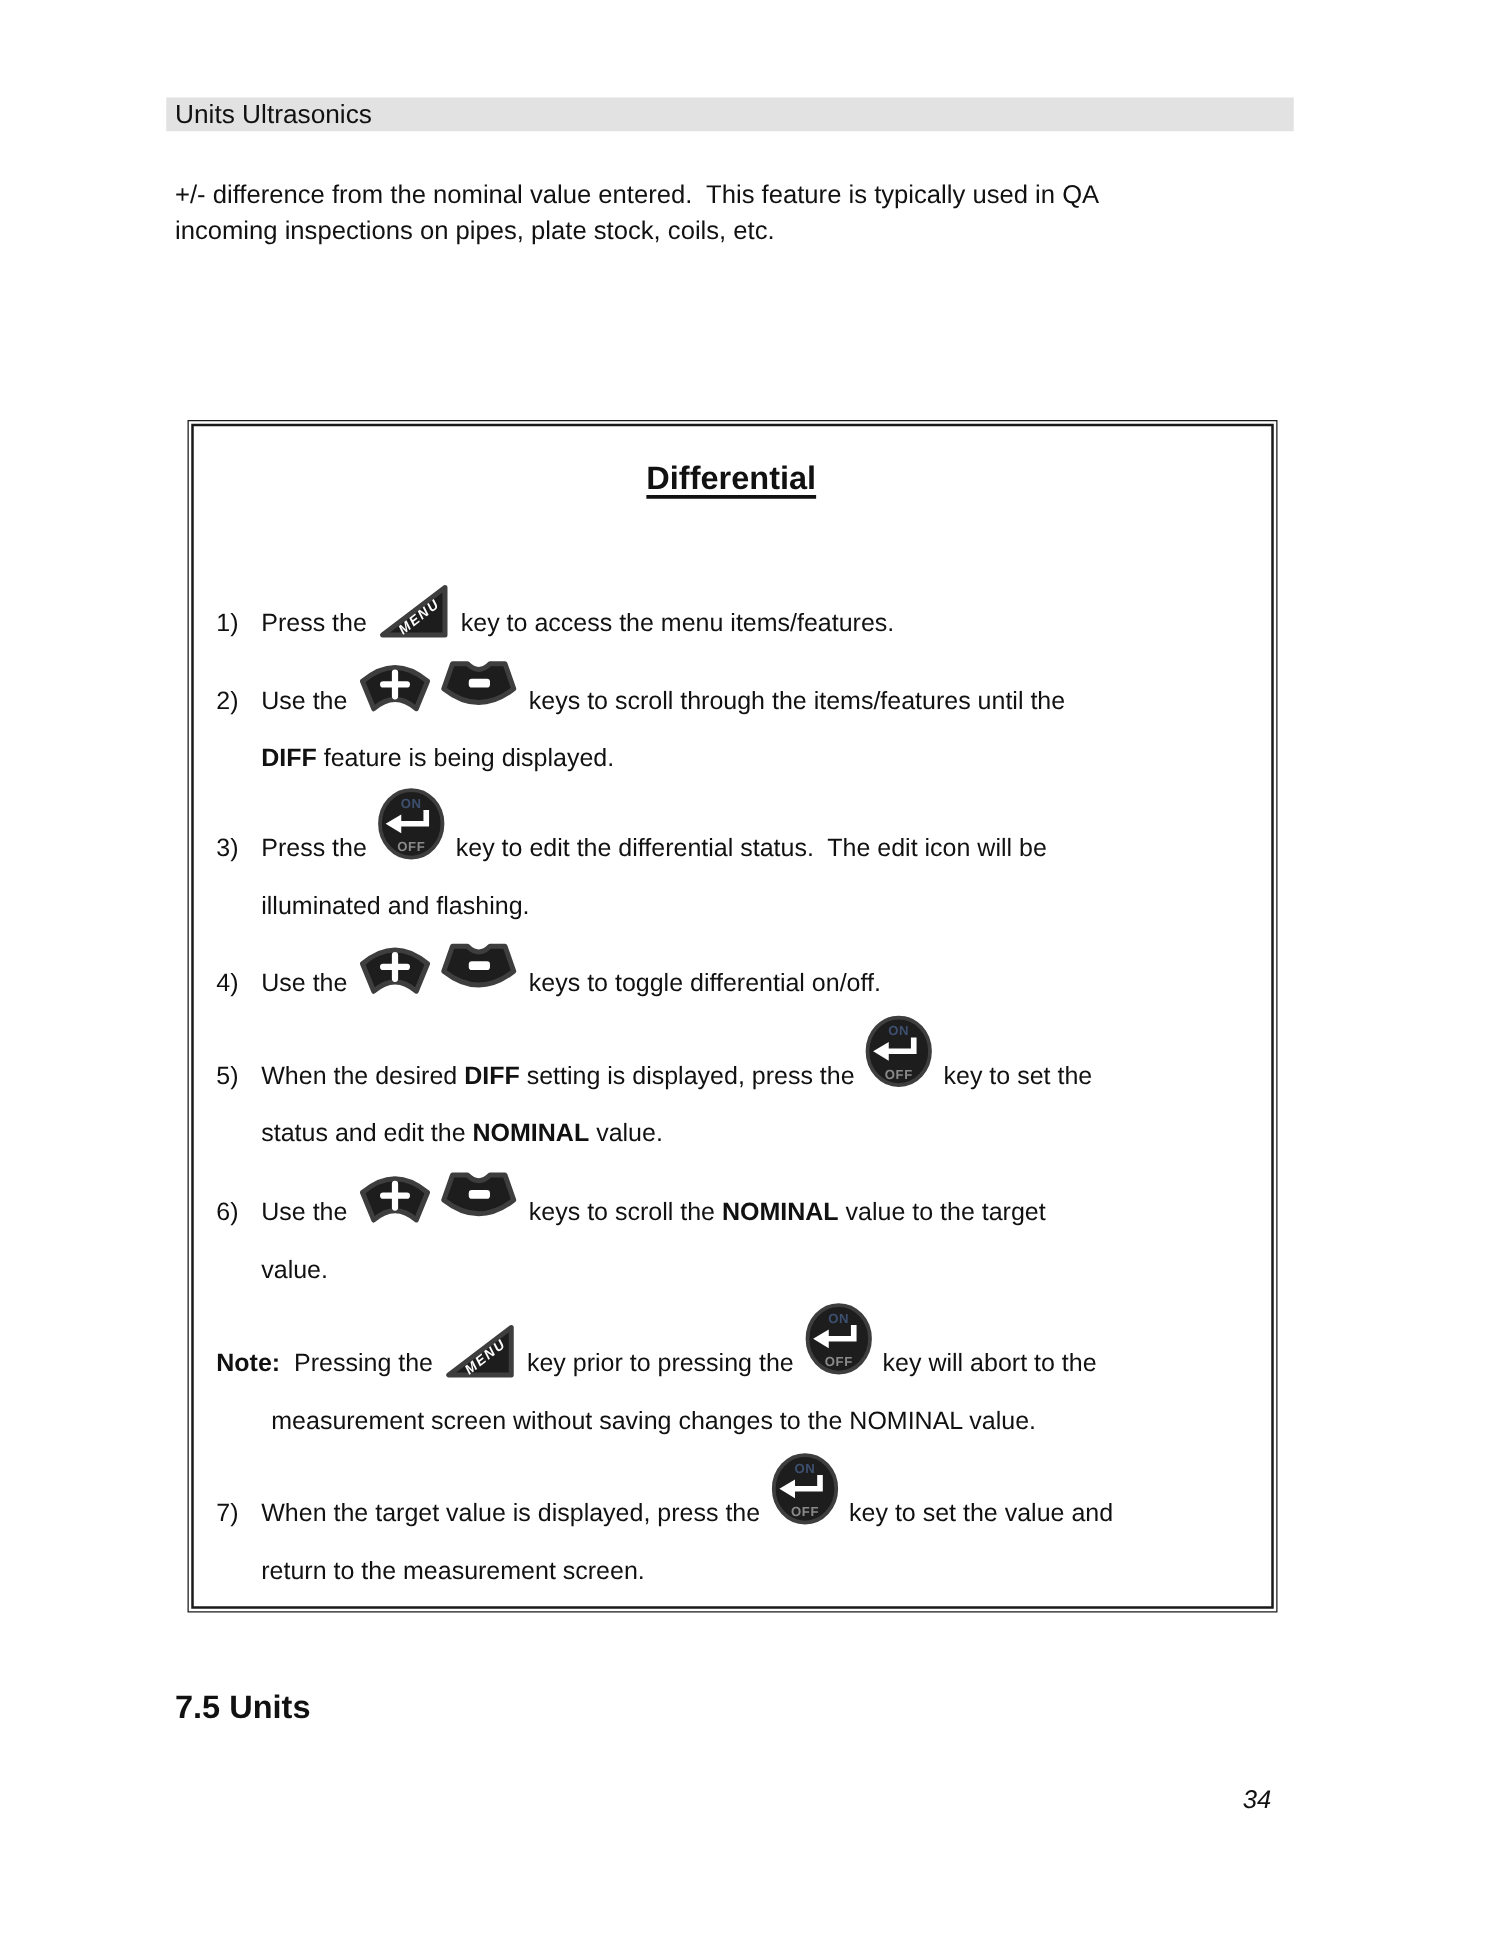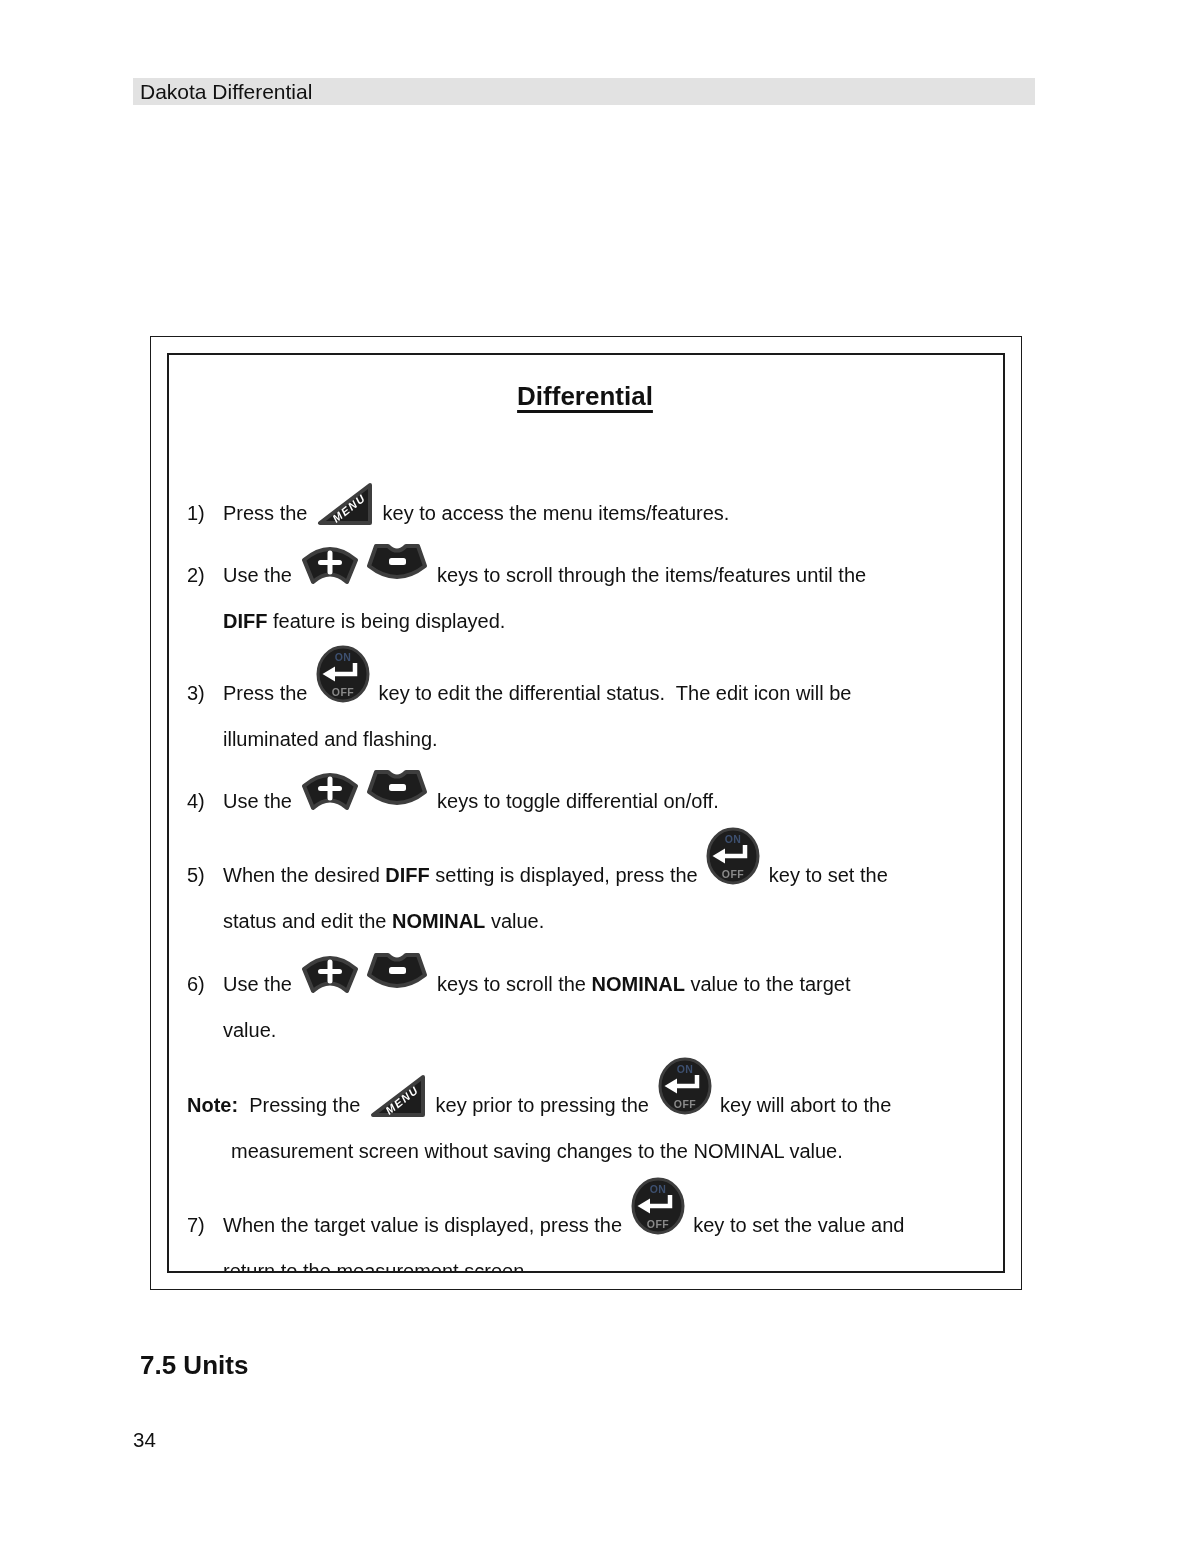--- a/index.html
+++ b/index.html
@@ -34,21 +34,21 @@
     white-space: pre-wrap;
   }
   .para1 { top: 142px; }
   .para2 { top: 237px; }
 
   .box {
     position: absolute;
     left: 150px; top: 336px;
     width: 872px; height: 954px;
     border: 1px solid #1a1a1a;
-    padding: 16px;
+    padding: 2px;
     box-sizing: border-box;
   }
   .box-inner {
     border: 2px solid #1a1a1a;
     height: 100%;
     box-sizing: border-box;
     padding: 12px 20px 0 18px;
     overflow: hidden;
   }
   .box-title {
@@ -93,35 +93,38 @@
   .key-icon--enter { width: 54px; vertical-align: -3px; }
 
   .section-heading {
     position: absolute;
     left: 140px; top: 1350px;
     font-size: 26px;
     font-weight: bold;
   }
   .page-number {
     position: absolute;
-    left: 133px; top: 1428px;
+    left: 115px; top: 1428px;
     width: 902px;
-    text-align: left;
+    text-align: right;
     font-size: 20.5px;
+    font-style: italic;
   }
 </style>
 </head>
 <body>
 
 <div class="page" style="color: rgb(17, 17, 17);">
 
   <div class="header-bar" style="background: rgb(226, 226, 226);">
-    <span>Dakota Differential</span>
+    <span>Units Ultrasonics</span>
   </div>
 
+  <p class="para para1">+/- difference from the nominal value entered.  This feature is typically used in QA
+incoming inspections on pipes, plate stock, coils, etc.</p>
 
   <div class="box">
     <div class="box-inner">
       <div class="box-title">Differential</div>
       <div class="steps">
           <div class="step">
             <span class="step-num">1)</span>
             <span class="step-body">Press the <span class="key-icon key-icon--menu" aria-label="MENU"><svg width="58" height="50" viewBox="0 0 58 50" aria-hidden="true">
     <path d="M4 46 L54 46 L54 8 Z" fill="#1d1d1d" stroke="#3e3e3e" stroke-width="4" stroke-linejoin="round"></path>
     <text x="33" y="35" transform="rotate(-38 33 31)" fill="#ffffff" font-size="11" font-weight="bold" font-style="italic" letter-spacing="1.5" text-anchor="middle" font-family="Liberation Sans, sans-serif">MENU</text>

